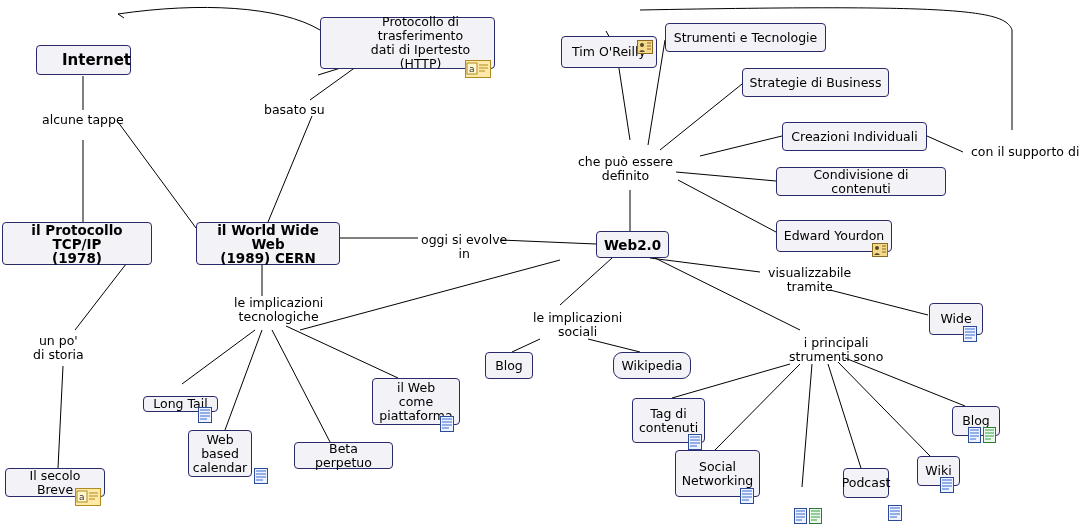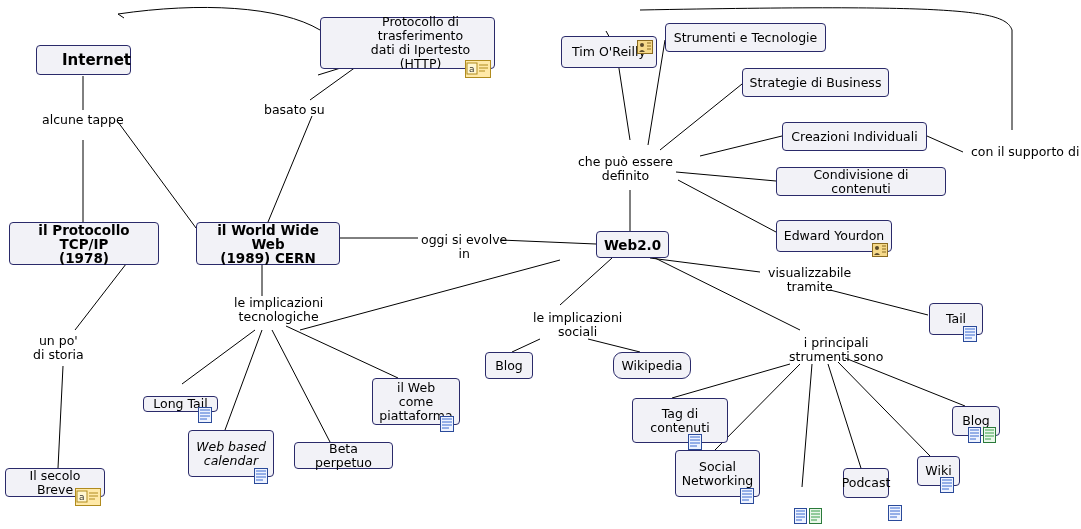--- a/index.html
+++ b/index.html
@@ -118,26 +118,26 @@
       <div class="node" style="left: 776px; top: 167px; width: 170px; height: 29px;">Condivisione di contenuti</div>
       <div class="node" style="left: 776px; top: 220px; width: 116px; height: 32px;">Edward Yourdon</div>
       <div class="ico" style="left: 872px; top: 243px; width: 16px;">
         <svg width="16" height="14" viewBox="0 0 16 14">
           <rect x="0.5" y="0.5" width="15" height="13" fill="#f5d98a" stroke="#8a6a20"></rect>
           <circle cx="5" cy="5" r="2" fill="#5a4a2a"></circle>
           <path d="M2 12 q3 -4 6 0 z" fill="#5a4a2a"></path>
           <path d="M10 3 h4 M10 6 h4 M10 9 h4" stroke="#8a6a20" stroke-width="1"></path>
         </svg>
       </div>
-      <div class="node mid" style="left: 9px; top: 222px; width: 150px; height: 43px;">il Protocollo TCP/IP
+      <div class="node mid" style="left: 2px; top: 222px; width: 150px; height: 43px;">il Protocollo TCP/IP
 (1978)</div>
       <div class="node mid" style="left: 196px; top: 222px; width: 144px; height: 43px;">il World Wide Web
 (1989) CERN</div>
       <div class="node mid" style="left: 596px; top: 231px; width: 73px; height: 27px;">Web2.0</div>
-      <div class="node" style="left: 929px; top: 303px; width: 54px; height: 32px;">Tail</div>
+      <div class="node" style="left: 929px; top: 303px; width: 54px; height: 32px;">Wide</div>
       <div class="ico" style="left: 963px; top: 326px; width: 16px;">
         <svg width="14" height="16" viewBox="0 0 14 16">
           <rect x="0.5" y="0.5" width="13" height="15" fill="#eef3ff" stroke="#2a4a9a"></rect>
           <path d="M2 3 h10 M2 6 h10 M2 9 h10 M2 12 h7" stroke="#3a6ad0" stroke-width="1"></path>
         </svg>
       </div>
       <div class="node" style="left: 485px; top: 352px; width: 48px; height: 27px;">Blog</div>
       <div class="node" style="left: 613px; top: 352px; width: 78px; height: 27px; border-radius: 9px;">Wikipedia</div>
       <div class="node" style="left: 143px; top: 396px; width: 75px; height: 16px;">Long Tail</div>
       <div class="ico" style="left: 198px; top: 407px; width: 16px;">
@@ -147,30 +147,30 @@
         </svg>
       </div>
       <div class="node" style="left: 372px; top: 378px; width: 88px; height: 47px;">il Web come
 piattaforma</div>
       <div class="ico" style="left: 440px; top: 416px; width: 16px;">
         <svg width="14" height="16" viewBox="0 0 14 16">
           <rect x="0.5" y="0.5" width="13" height="15" fill="#eef3ff" stroke="#2a4a9a"></rect>
           <path d="M2 3 h10 M2 6 h10 M2 9 h10 M2 12 h7" stroke="#3a6ad0" stroke-width="1"></path>
         </svg>
       </div>
-      <div class="node" style="left: 188px; top: 430px; width: 86px; height: 47px; font-style: italic;">Web based
+      <div class="node" style="left: 188px; top: 430px; width: 64px; height: 47px;">Web based
 calendar</div>
       <div class="ico" style="left: 254px; top: 468px; width: 16px;">
         <svg width="14" height="16" viewBox="0 0 14 16">
           <rect x="0.5" y="0.5" width="13" height="15" fill="#eef3ff" stroke="#2a4a9a"></rect>
           <path d="M2 3 h10 M2 6 h10 M2 9 h10 M2 12 h7" stroke="#3a6ad0" stroke-width="1"></path>
         </svg>
       </div>
       <div class="node" style="left: 294px; top: 442px; width: 99px; height: 27px;">Beta perpetuo</div>
-      <div class="node" style="left: 632px; top: 398px; width: 96px; height: 45px;">Tag di
+      <div class="node" style="left: 632px; top: 398px; width: 73px; height: 45px;">Tag di
 contenuti</div>
       <div class="ico" style="left: 688px; top: 434px; width: 16px;">
         <svg width="14" height="16" viewBox="0 0 14 16">
           <rect x="0.5" y="0.5" width="13" height="15" fill="#eef3ff" stroke="#2a4a9a"></rect>
           <path d="M2 3 h10 M2 6 h10 M2 9 h10 M2 12 h7" stroke="#3a6ad0" stroke-width="1"></path>
         </svg>
       </div>
       <div class="node" style="left: 675px; top: 450px; width: 85px; height: 47px;">Social
 Networking</div>
       <div class="ico" style="left: 740px; top: 488px; width: 16px;">

